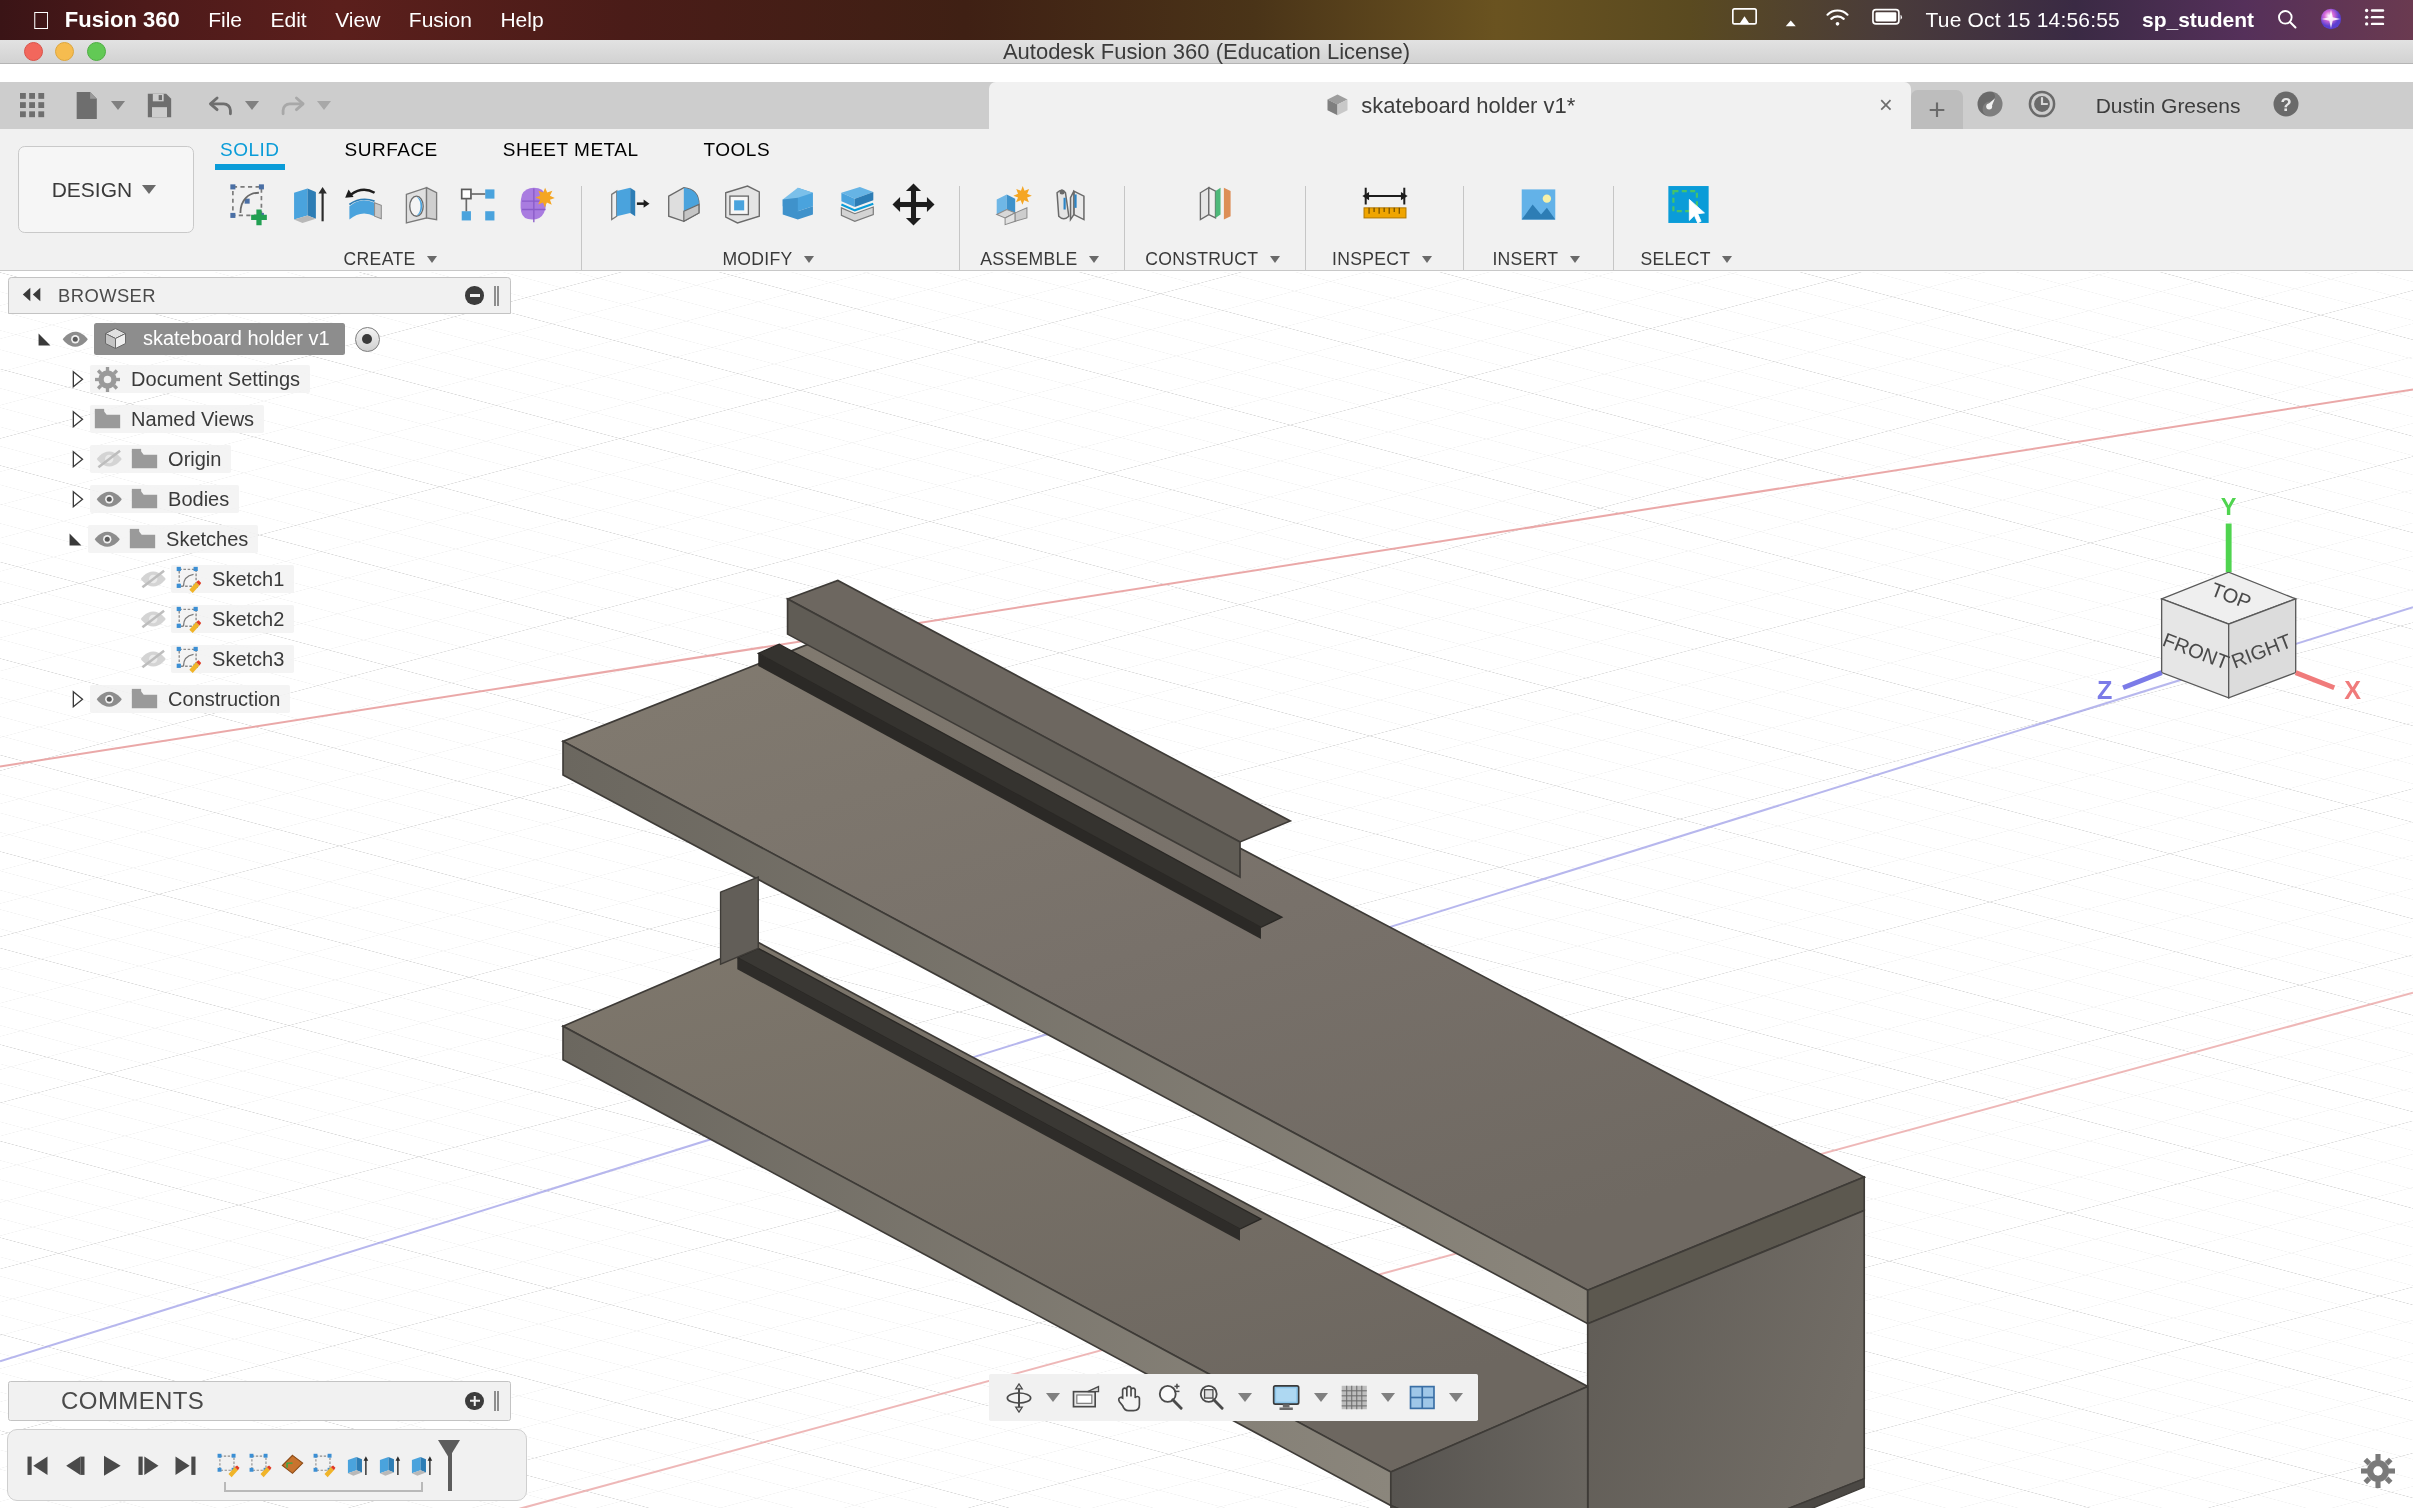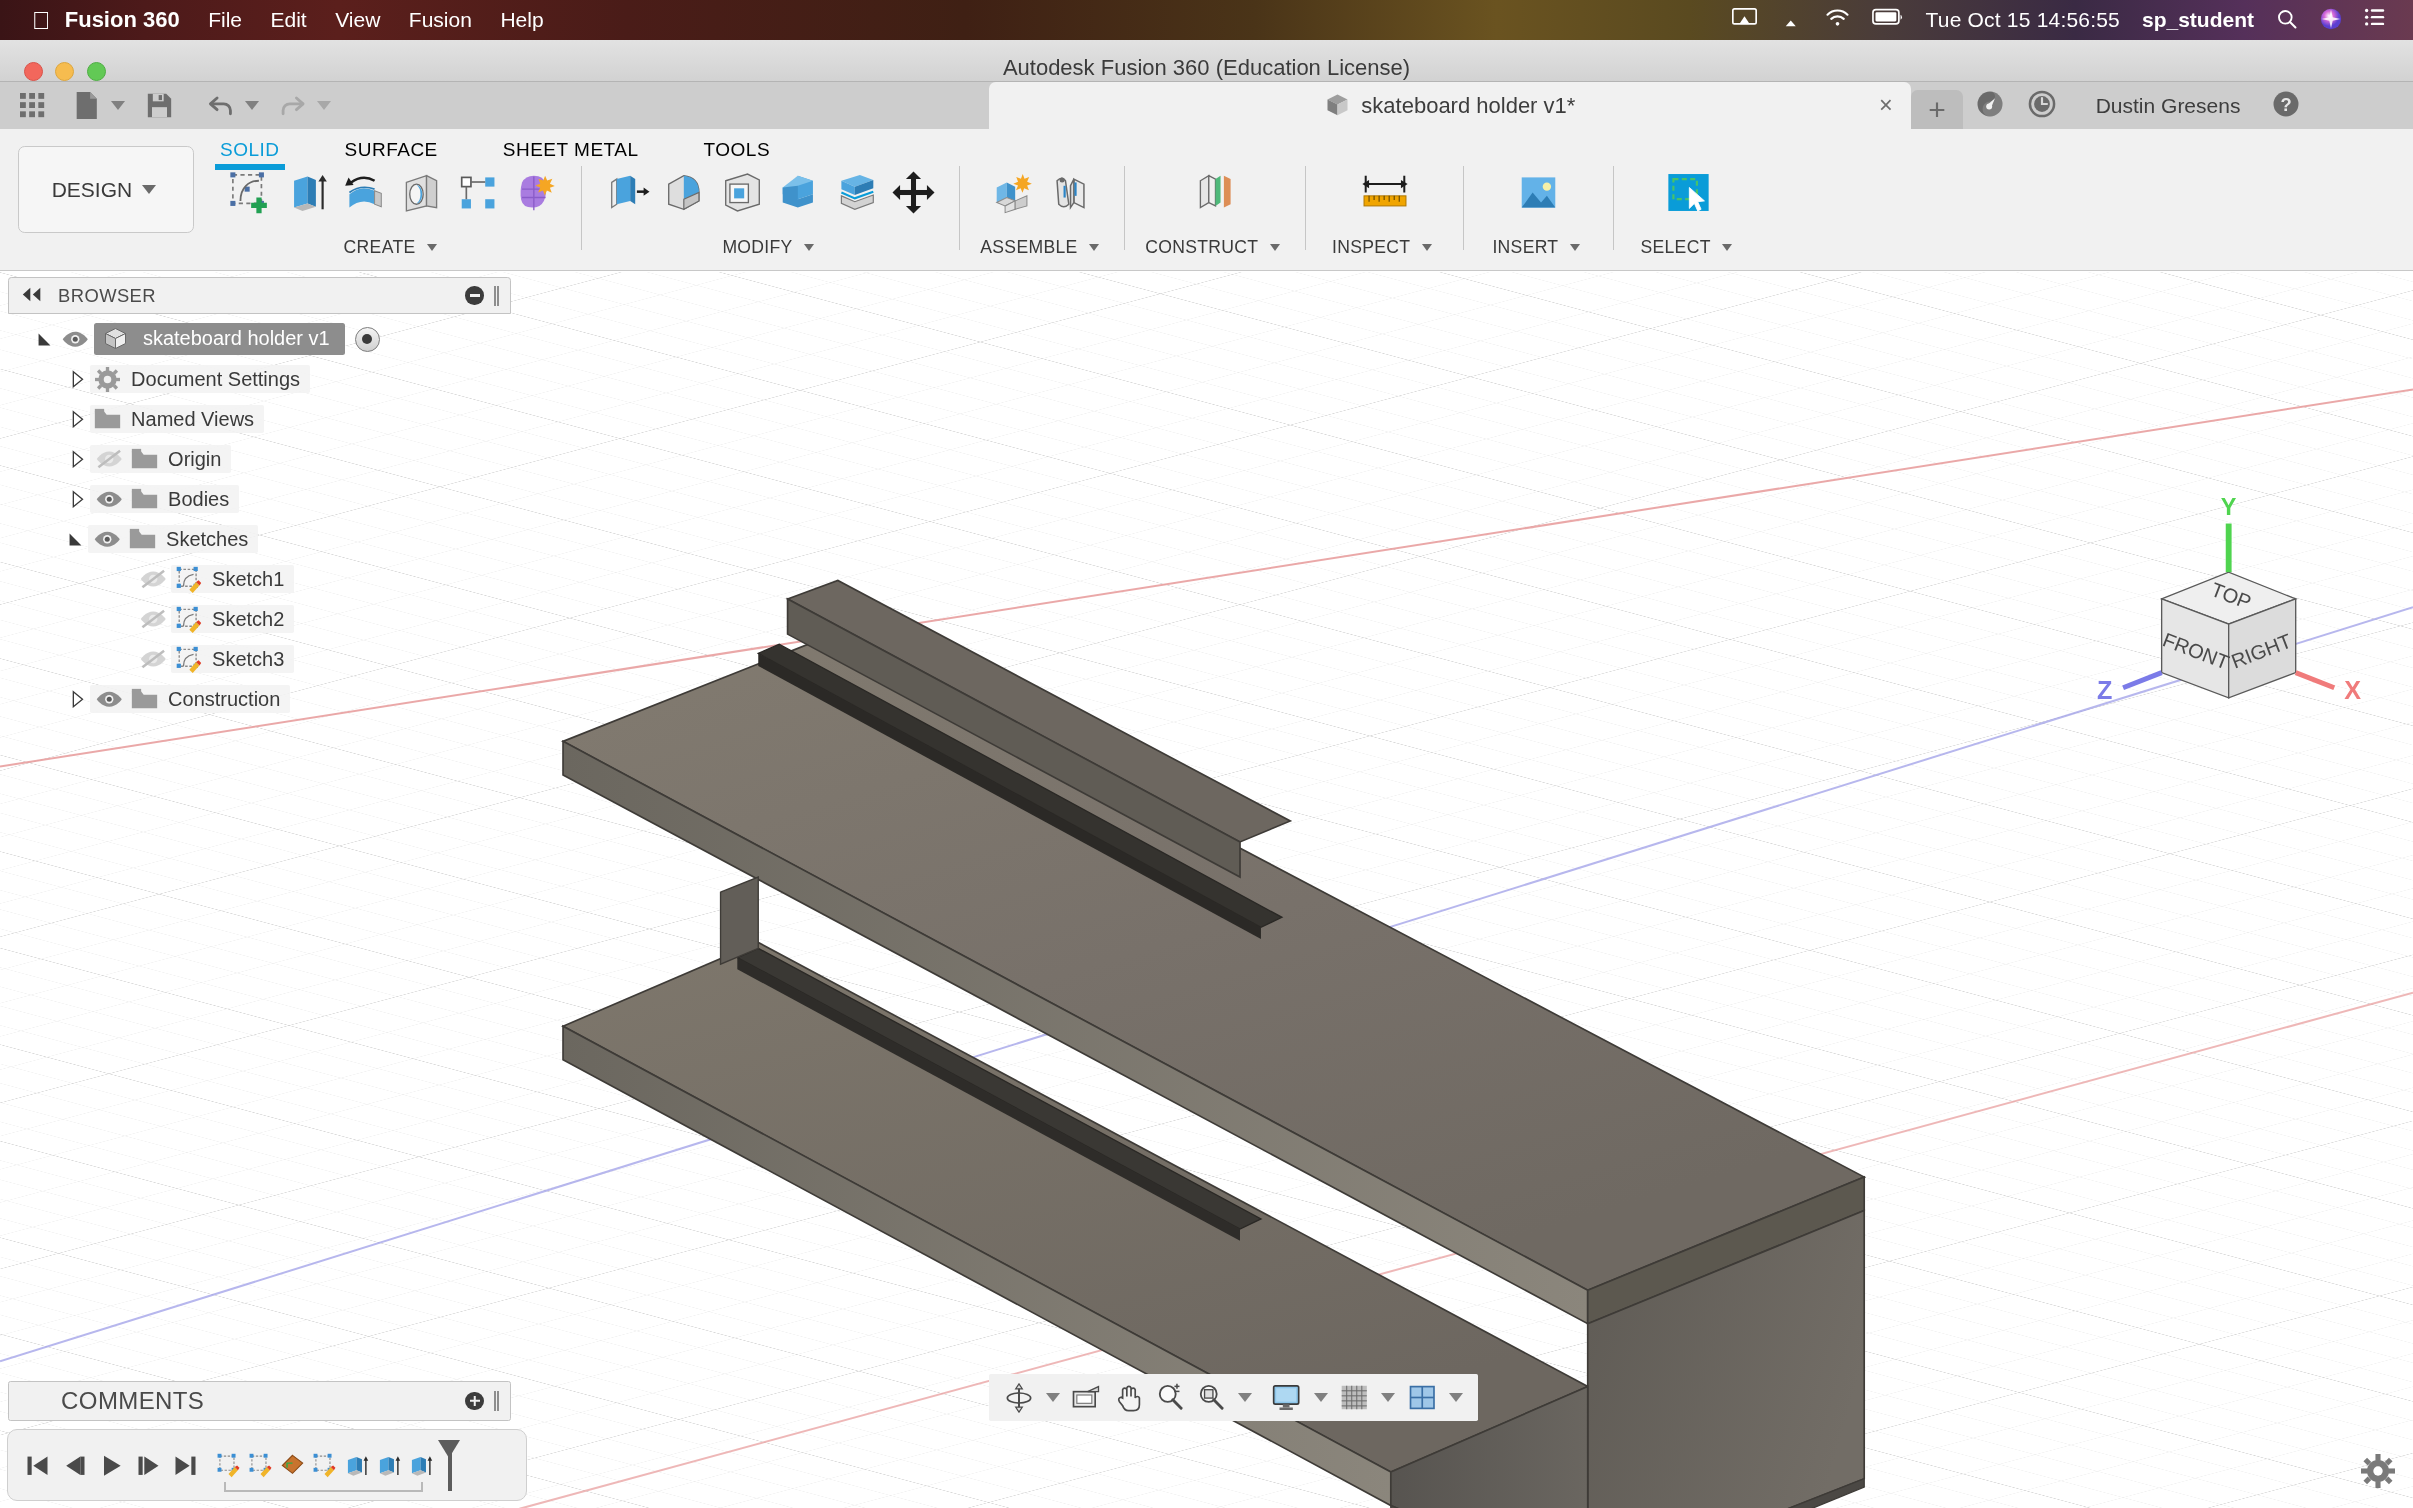--- a/index.html
+++ b/index.html
@@ -24,24 +24,24 @@
   .macbar .apple { margin-left: 32px; font-size: 25px; line-height: 1; }
   .macbar .appname { margin-left: 14px; font-weight: bold; font-size: 22px; }
   .macbar .mi { margin-left: 28.5px; font-size: 21px; }
   .macbar .right { margin-left: auto; display: flex; align-items: flex-start; gap: 22px; margin-right: 27px; }
   .macbar .right .sym { display: inline-flex; align-items: center; }
   .macbar .clock { font-size: 21px; letter-spacing: 0.2px; }
   .macbar .usr { font-size: 21px; font-weight: bold; }
 
   
   .winbar {
-    position: absolute; top: 40px; left: 0; width: 2413px; height: 42px;
+    position: absolute; top: 40px; left: 0; width: 2413px; height: 24px;
     background: linear-gradient(180deg,#e2e2e2,#d2d2d2);
     border-bottom: 0.8px solid #b4b4b4;
-    display: flex; align-items: flex-end; z-index: 50;
+    display: flex; align-items: center; z-index: 50;
   }
   .traffic { display: flex; gap: 12.6px; margin-left: 23.5px; }
   .light { width: 19px; height: 19px; border-radius: 50%; }
   .l-red { background: #f2675c; border: 0.8px solid #d9534a; }
   .l-yel { background: #f6bc4f; border: 0.8px solid #dda63d; }
   .l-grn { background: #62c955; border: 0.8px solid #4fae44; }
   .wintitle {
     position: absolute; left: 0; right: 0; text-align: center;
     font-size: 22px; color: #3b3b3b;
   }
@@ -82,21 +82,21 @@
     background: #f6f6f6; border: 0.8px solid #c9c9c9; border-radius: 6.7px;
     display: flex; align-items: center; justify-content: center;
     font-size: 21px; color: #3a3a3a;
   }
   .wstabs { position: absolute; left: 220px; top: 3.4px; display: flex; align-items: flex-start; height: 39px; }
   .wstab { font-size: 19px; color: #000000; padding: 6.7px 0 0 0; margin-right: 65px; letter-spacing: 0.5px; position: relative; }
   .wstab.active { color: #0a9cd8; }
   .wstab.active::after {
     content: ""; position: absolute; left: -5px; right: -5px; bottom: -9.2px; height: 5.9px; background: #0a9cd8;
   }
-  .groups { position: absolute; left: 216px; top: 37px; right: 0; height: 104px; display: flex; align-items: flex-start; }
+  .groups { position: absolute; left: 216px; top: 37px; right: 0; height: 104px; display: flex; align-items: flex-end; }
   .grp { display: flex; flex-direction: column; align-items: center; position: relative; padding: 0 8.4px; }
   .grp .icons { display: flex; align-items: flex-start; gap: 5px; height: 69px; }
   .grp .glabel { font-size: 17.6px; color: #3a3a3a; display: flex; align-items: center; gap: 6.7px; margin-top: 1.7px; letter-spacing: 0.3px; }
   .sep { width: 0.8px; height: 84px; background: #c6c6c6; margin: 0 11.7px; }
   .tbicon { width: 52px; height: 52px; display: flex; align-items: center; justify-content: center; }
 
   
   .canvas {
     position: absolute; top: 272px; left: 0; width: 2413px; height: 1237px;
     background: #ffffff; overflow: hidden; z-index: 10;

